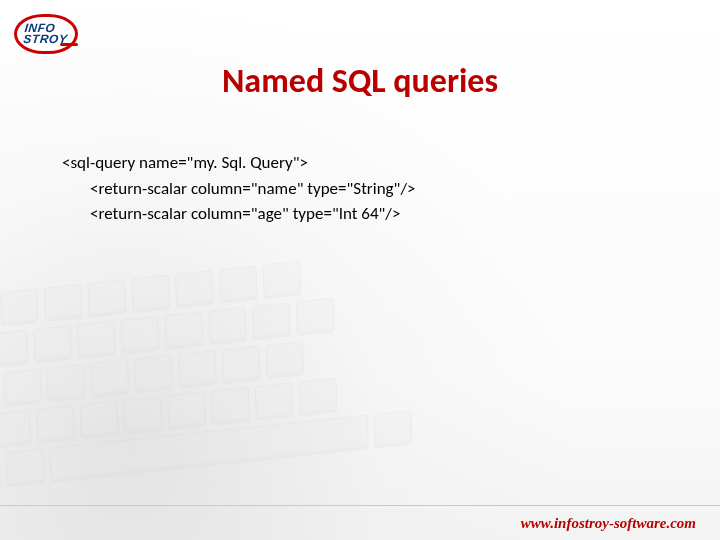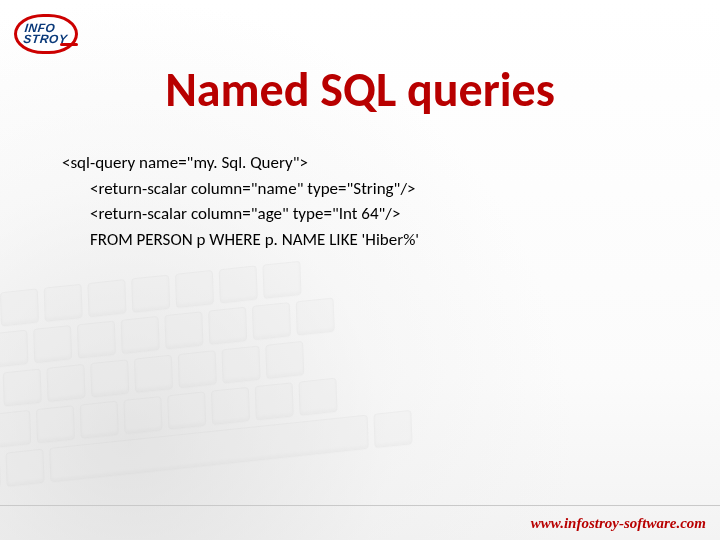--- a/index.html
+++ b/index.html
@@ -69,21 +69,21 @@
     width: 18px; height: 3px;
     background: #c00;
     border-radius: 2px;
   }
 
   .title {
     position: absolute;
     top: 60px;
     left: 0; right: 0;
     text-align: center;
-    font-size: 48px;
+    font-size: 34px;
     font-weight: 700;
     color: #b80000;
     z-index: 2;
   }
 
   .content {
     position: absolute;
     top: 150px;
     left: 62px;
     right: 40px;
@@ -98,21 +98,21 @@
     position: absolute;
     left: 0; right: 0;
     bottom: 34px;
     height: 1px;
     background: #c9c9c9;
     z-index: 2;
   }
 
   .footer {
     position: absolute;
-    right: 14px;
+    right: 24px;
     bottom: 8px;
     font-size: 15px;
     font-style: italic;
     font-weight: 700;
     color: #b80000;
     z-index: 2;
     font-family: Georgia, 'Times New Roman', serif;
   }
 </style>
 </head>
@@ -178,17 +178,16 @@
     <div class="logo-arc"></div>
   </div>
 </div>
 
 <div class="title">Named SQL queries</div>
 
 <div class="content">
   <div>&lt;sql-query name="my. Sql. Query"&gt;</div>
   <div class="indent">&lt;return-scalar column="name" type="String"/&gt;</div>
   <div class="indent">&lt;return-scalar column="age" type="Int 64"/&gt;</div>
-  <div class="indent">FROM PERSON p WHERE p. NAME LIKE 'Hiber%'</div>
 </div>
 
 <div class="hr"></div>
 <div class="footer">www.infostroy-software.com</div>
 
 </body></html>

